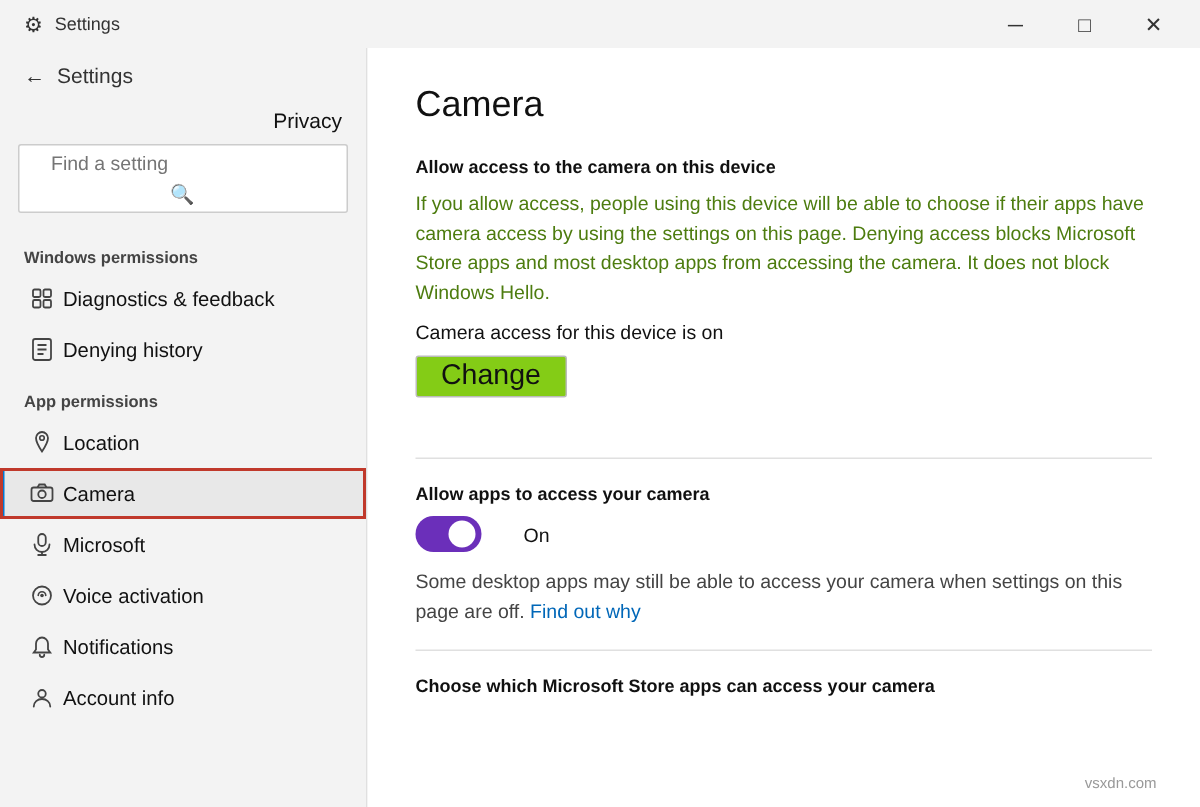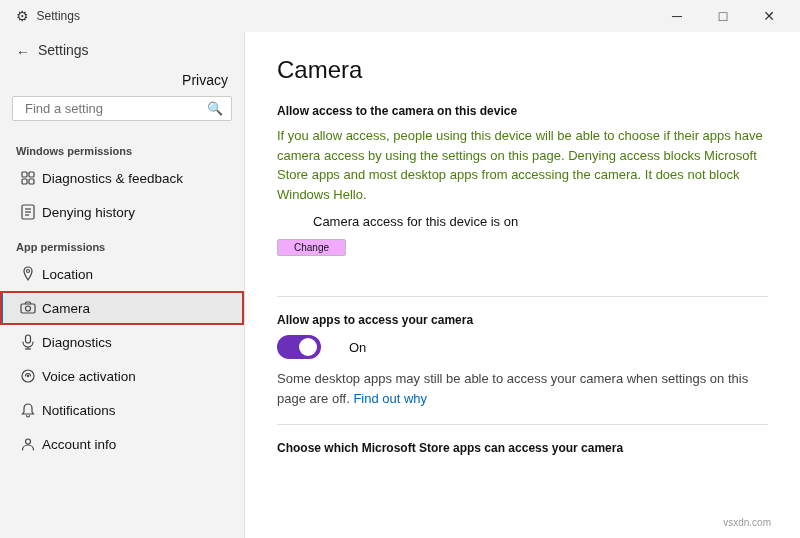--- a/index.html
+++ b/index.html
@@ -78,22 +78,23 @@
       color: #111;
       text-align: right;
     }
     .search-box {
       margin: 0 12px 12px 12px;
       display: flex;
       align-items: center;
       background: white;
       border: 1px solid #ccc;
       border-radius: 2px;
-      padding: 4px 12px;
+      padding: 4px 0;
       gap: 6px;
+      flex-direction: column;
     }
     .search-box input {
       border: none;
       outline: none;
       font-size: 13px;
       flex: 1;
       background: transparent;
       color: #555;
     }
     .search-icon-small {
@@ -161,28 +162,27 @@
     .section-desc {
       font-size: 13px;
       color: #4d7c0f;
       line-height: 1.5;
       margin-bottom: 10px;
     }
     .status-line {
       font-size: 13px;
       color: #111;
       margin-bottom: 8px;
-      margin-left: 36px;
     }
     .change-btn {
-      background: #f0abfc;
+      background: #84cc16;
       border: 1px solid #bbb;
       border-radius: 2px;
       padding: 2px 16px;
-      font-size: 10px;
+      font-size: 19px;
       cursor: pointer;
       color: #111;
       margin-bottom: 24px;
     }
 
     .divider {
       border: none;
       border-top: 1px solid #e0e0e0;
       margin: 16px 0;
     }
@@ -320,21 +320,21 @@
 
     <div class="nav-item">
       <span class="nav-icon">
         <svg width="16" height="16" viewBox="0 0 16 16" fill="none">
             <rect x="5.5" y="1" width="5" height="8" rx="2.5" stroke="#444" stroke-width="1.2"></rect>
             <path d="M3 8c0 2.8 2.2 5 5 5s5-2.2 5-5" stroke="#444" stroke-width="1.2" stroke-linecap="round"></path>
             <line x1="8" y1="13" x2="8" y2="15" stroke="#444" stroke-width="1.2"></line>
             <line x1="5" y1="15" x2="11" y2="15" stroke="#444" stroke-width="1.2"></line>
           </svg>
       </span>
-      <span>Diagnostics</span>
+      <span>Microsoft</span>
     </div>
 
     <div class="nav-item">
       <span class="nav-icon">
         <svg width="16" height="16" viewBox="0 0 16 16" fill="none">
             <circle cx="8" cy="8" r="6" stroke="#444" stroke-width="1.2"></circle>
             <path d="M5.5 8c0-1.4 1.1-2.5 2.5-2.5s2.5 1.1 2.5 2.5" stroke="#444" stroke-width="1.1" stroke-linecap="round"></path>
             <circle cx="8" cy="8" r="1.2" fill="#444"></circle>
           </svg>
       </span>

